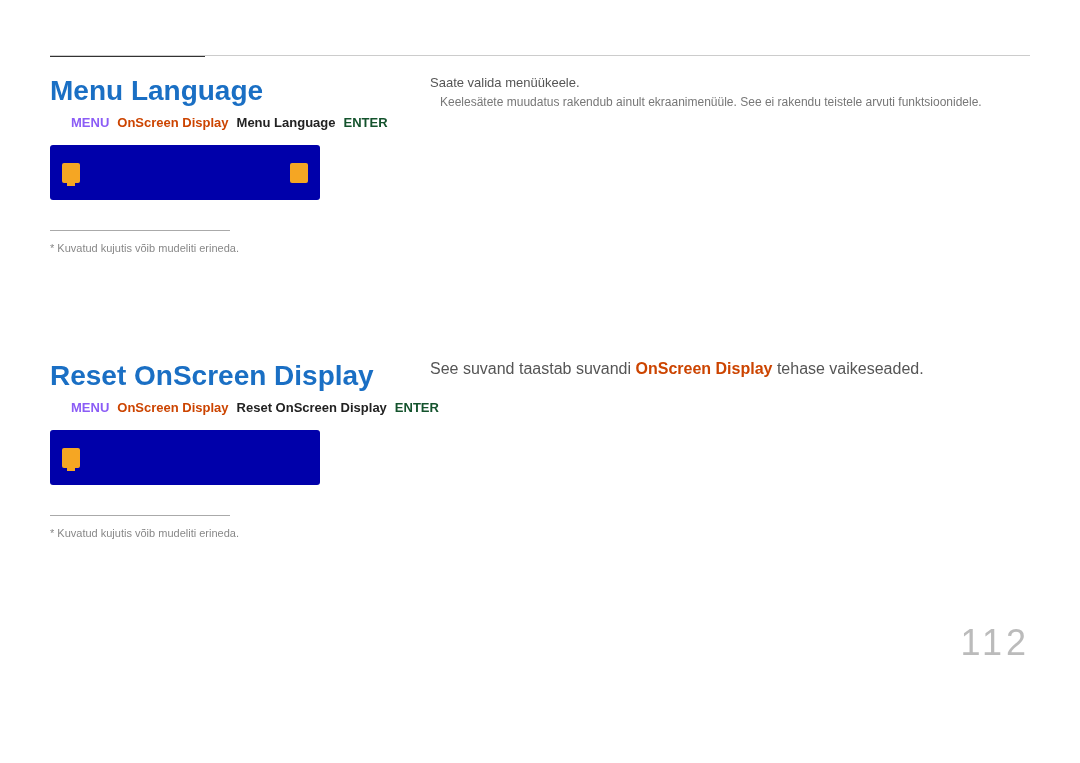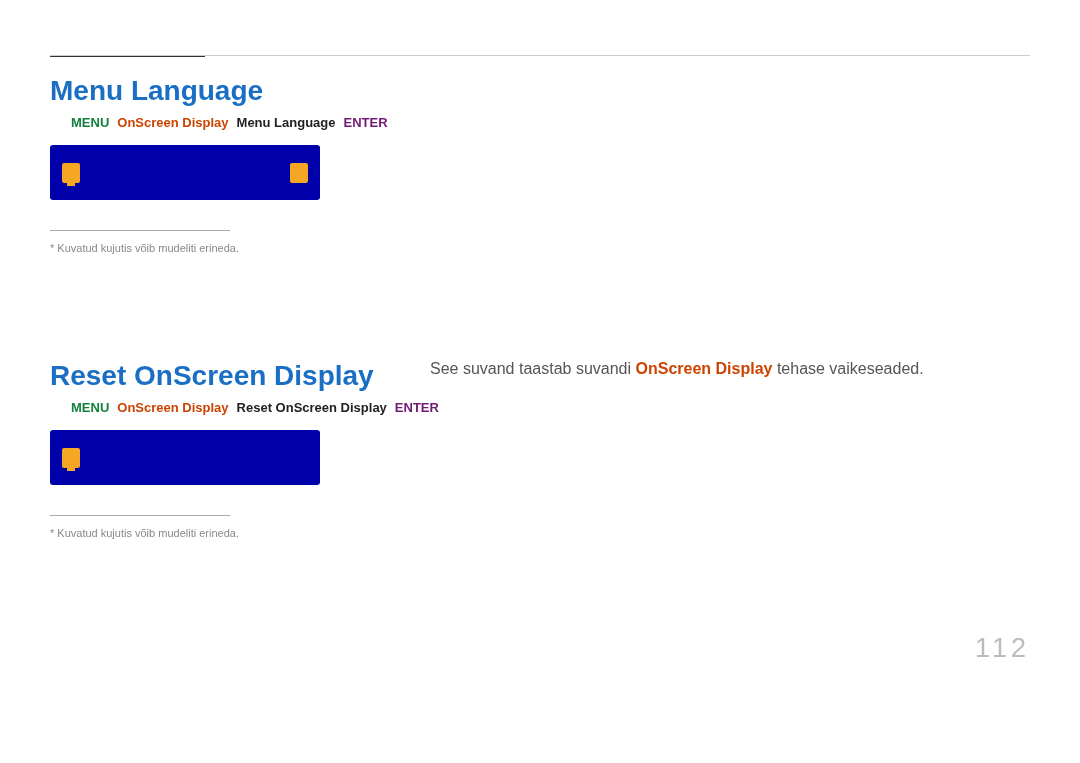--- a/index.html
+++ b/index.html
@@ -81,34 +81,34 @@
     .breadcrumb {
       display: flex;
       align-items: center;
       gap: 8px;
       margin-top: 8px;
       font-size: 13px;
       font-weight: bold;
     }
 
     .breadcrumb-menu {
-      color: #15803d;
+      color: #8b5cf6;
       padding-left: 21px;
     }
 
     .breadcrumb-link {
       color: #cc4400;
     }
 
     .breadcrumb-current {
       color: #222222;
     }
 
     .breadcrumb-enter {
-      color: #701a75;
+      color: #14532d;
     }
 
     
     .monitor-mockup {
       width: 270px;
       height: 55px;
       background: #0000aa;
       border-radius: 3px;
       display: flex;
       align-items: center;
@@ -194,21 +194,21 @@
       align-items: center;
       padding: 0 12px;
       margin-top: 15px;
     }
 
     
     .page-number {
       position: absolute;
       bottom: 25px;
       right: 50px;
-      font-size: 27px;
+      font-size: 36px;
       color: #bbbbbb;
       font-weight: 300;
       letter-spacing: 4px;
     }
 
     .section-reset-breadcrumb {
       display: flex;
       align-items: center;
       gap: 8px;
       margin-top: 8px;
@@ -236,20 +236,24 @@
 
     <div class="monitor-mockup">
       <div class="monitor-icon"></div>
       <div class="monitor-icon-right"></div>
     </div>
 
     <div class="section-divider"></div>
     <p class="footnote">* Kuvatud kujutis võib mudeliti erineda.</p>
   </div>
 
+  <div class="section-description">
+    <p class="desc-main">Saate valida menüükeele.</p>
+    <p class="desc-sub">Keelesätete muudatus rakendub ainult ekraanimenüüle. See ei rakendu teistele arvuti funktsioonidele.</p>
+  </div>
 
   <div class="section-reset">
     <h1 class="section-title">Reset OnScreen Display</h1>
 
     <div class="section-reset-breadcrumb">
       <span class="breadcrumb-menu">MENU</span>
       <span class="breadcrumb-link">OnScreen Display</span>
       <span class="breadcrumb-current">Reset OnScreen Display</span>
       <span class="breadcrumb-enter">ENTER</span>
     </div>

